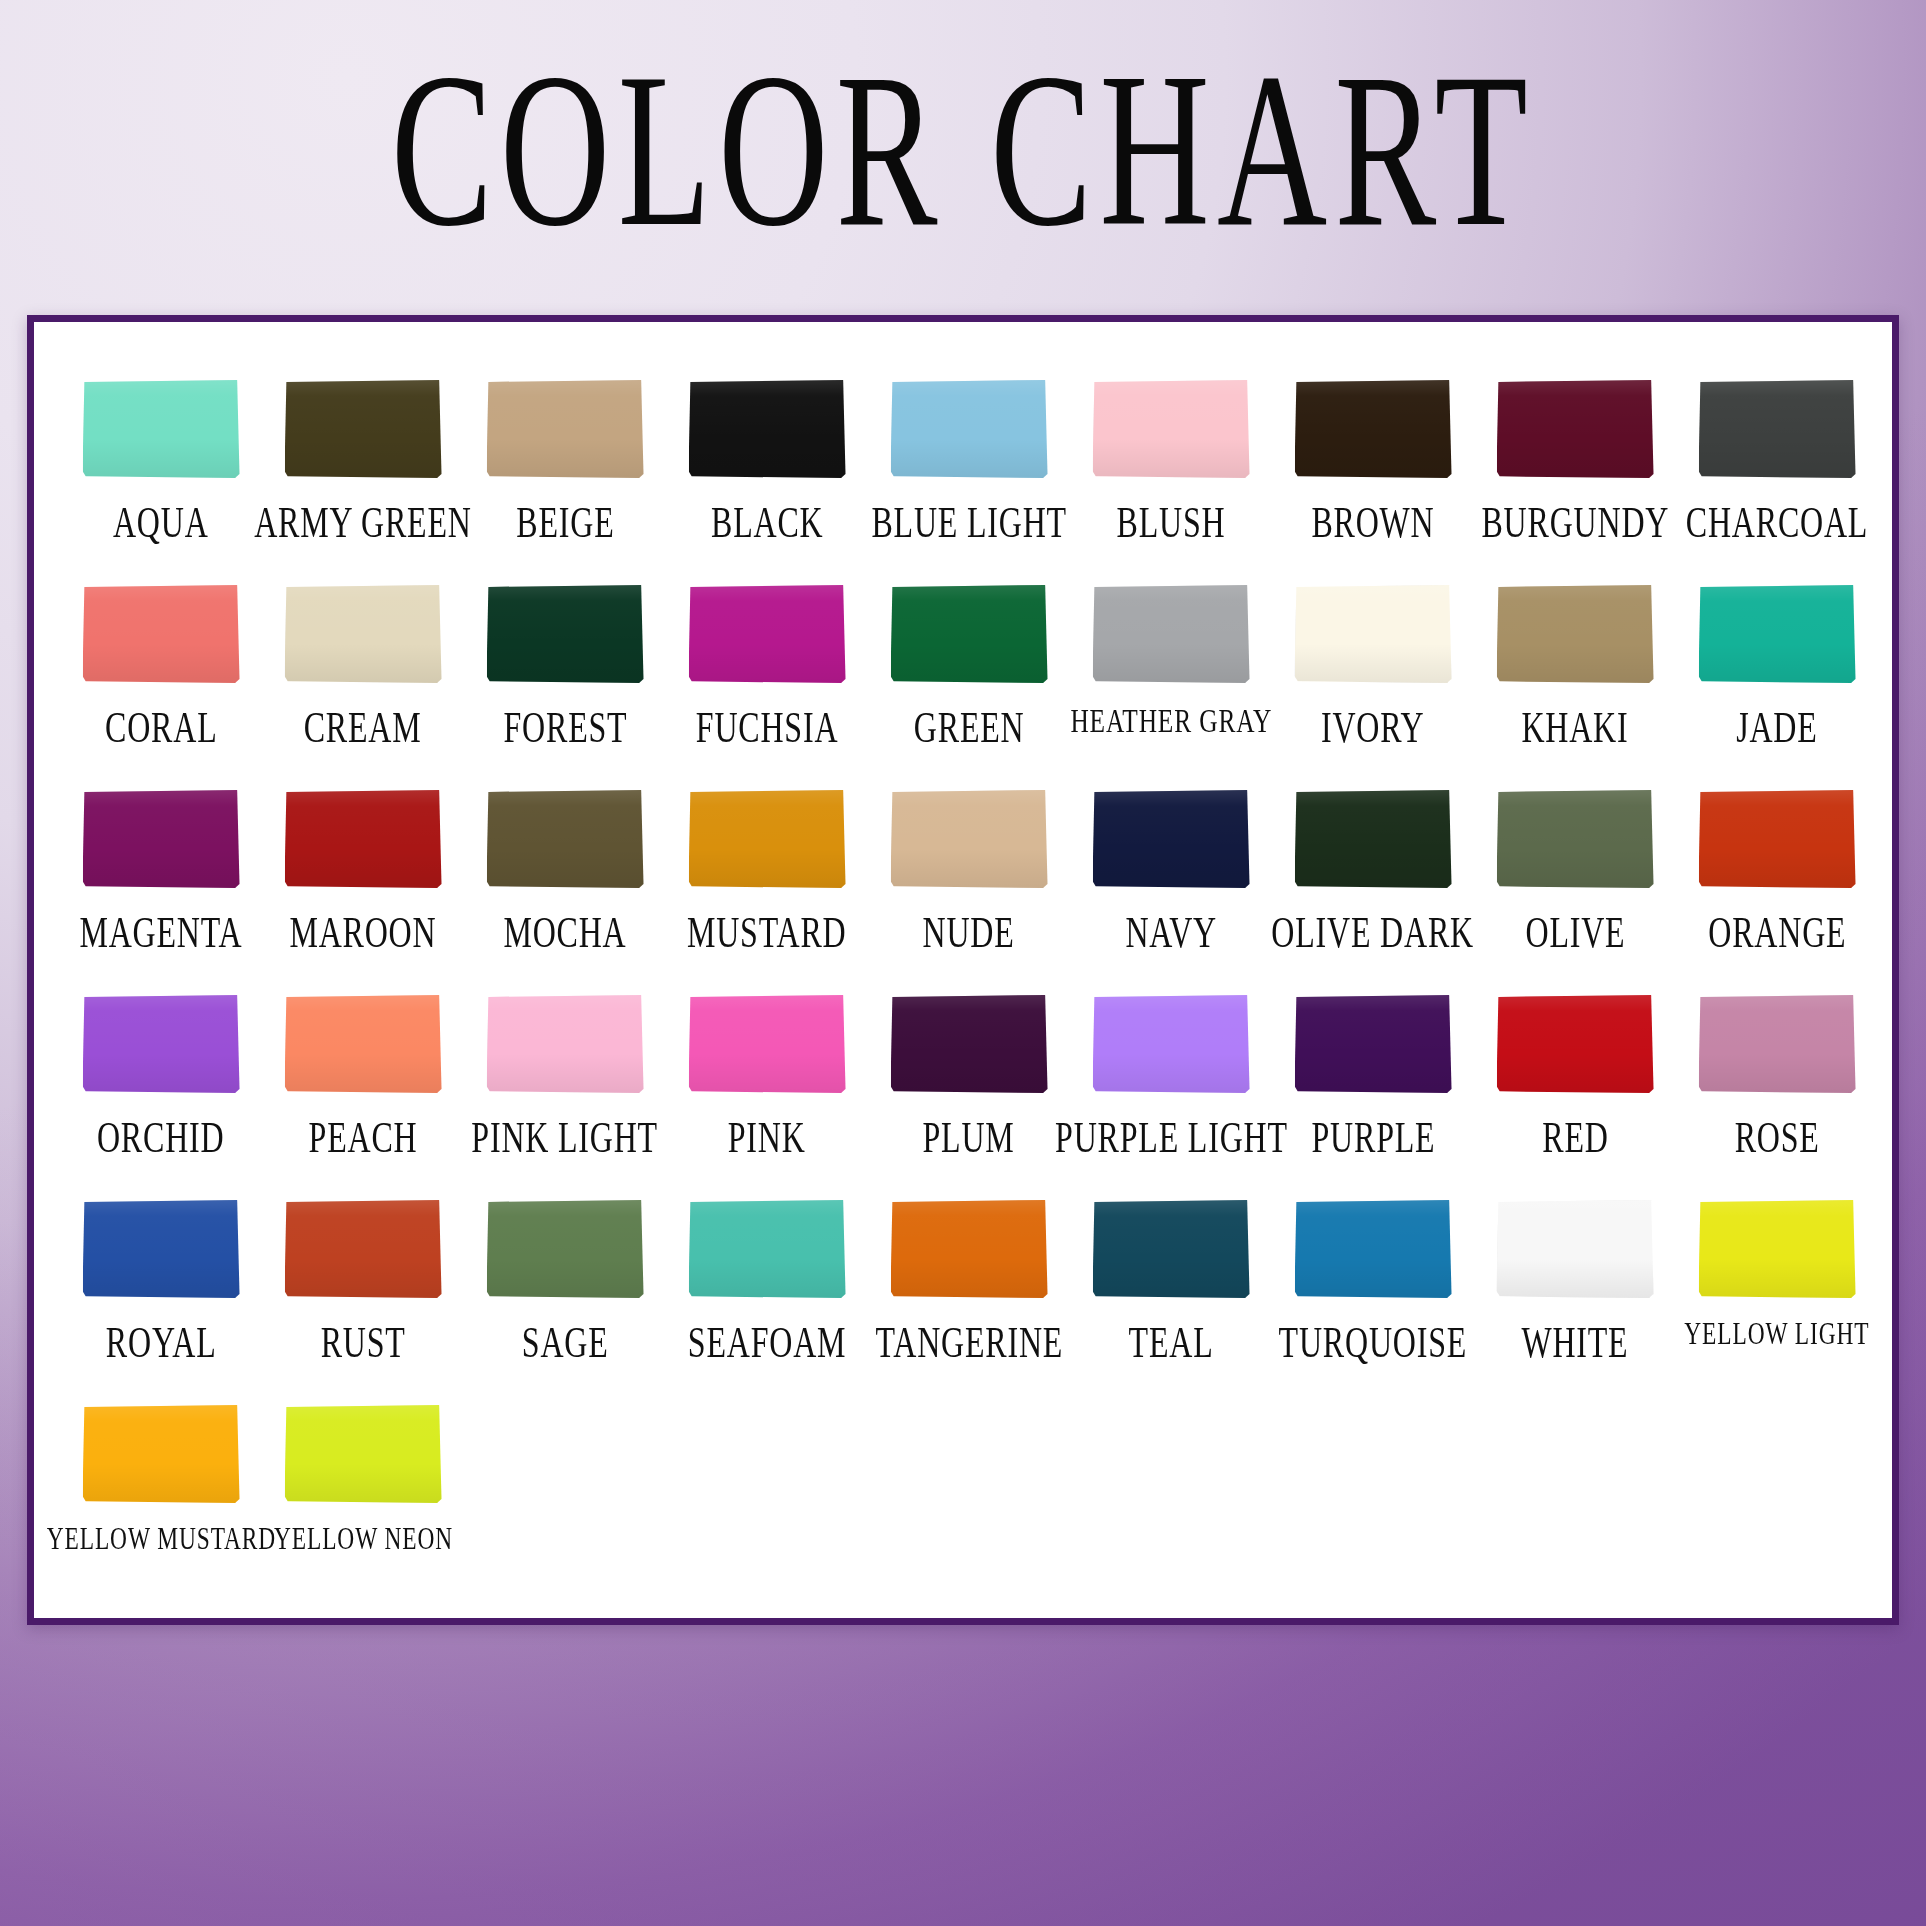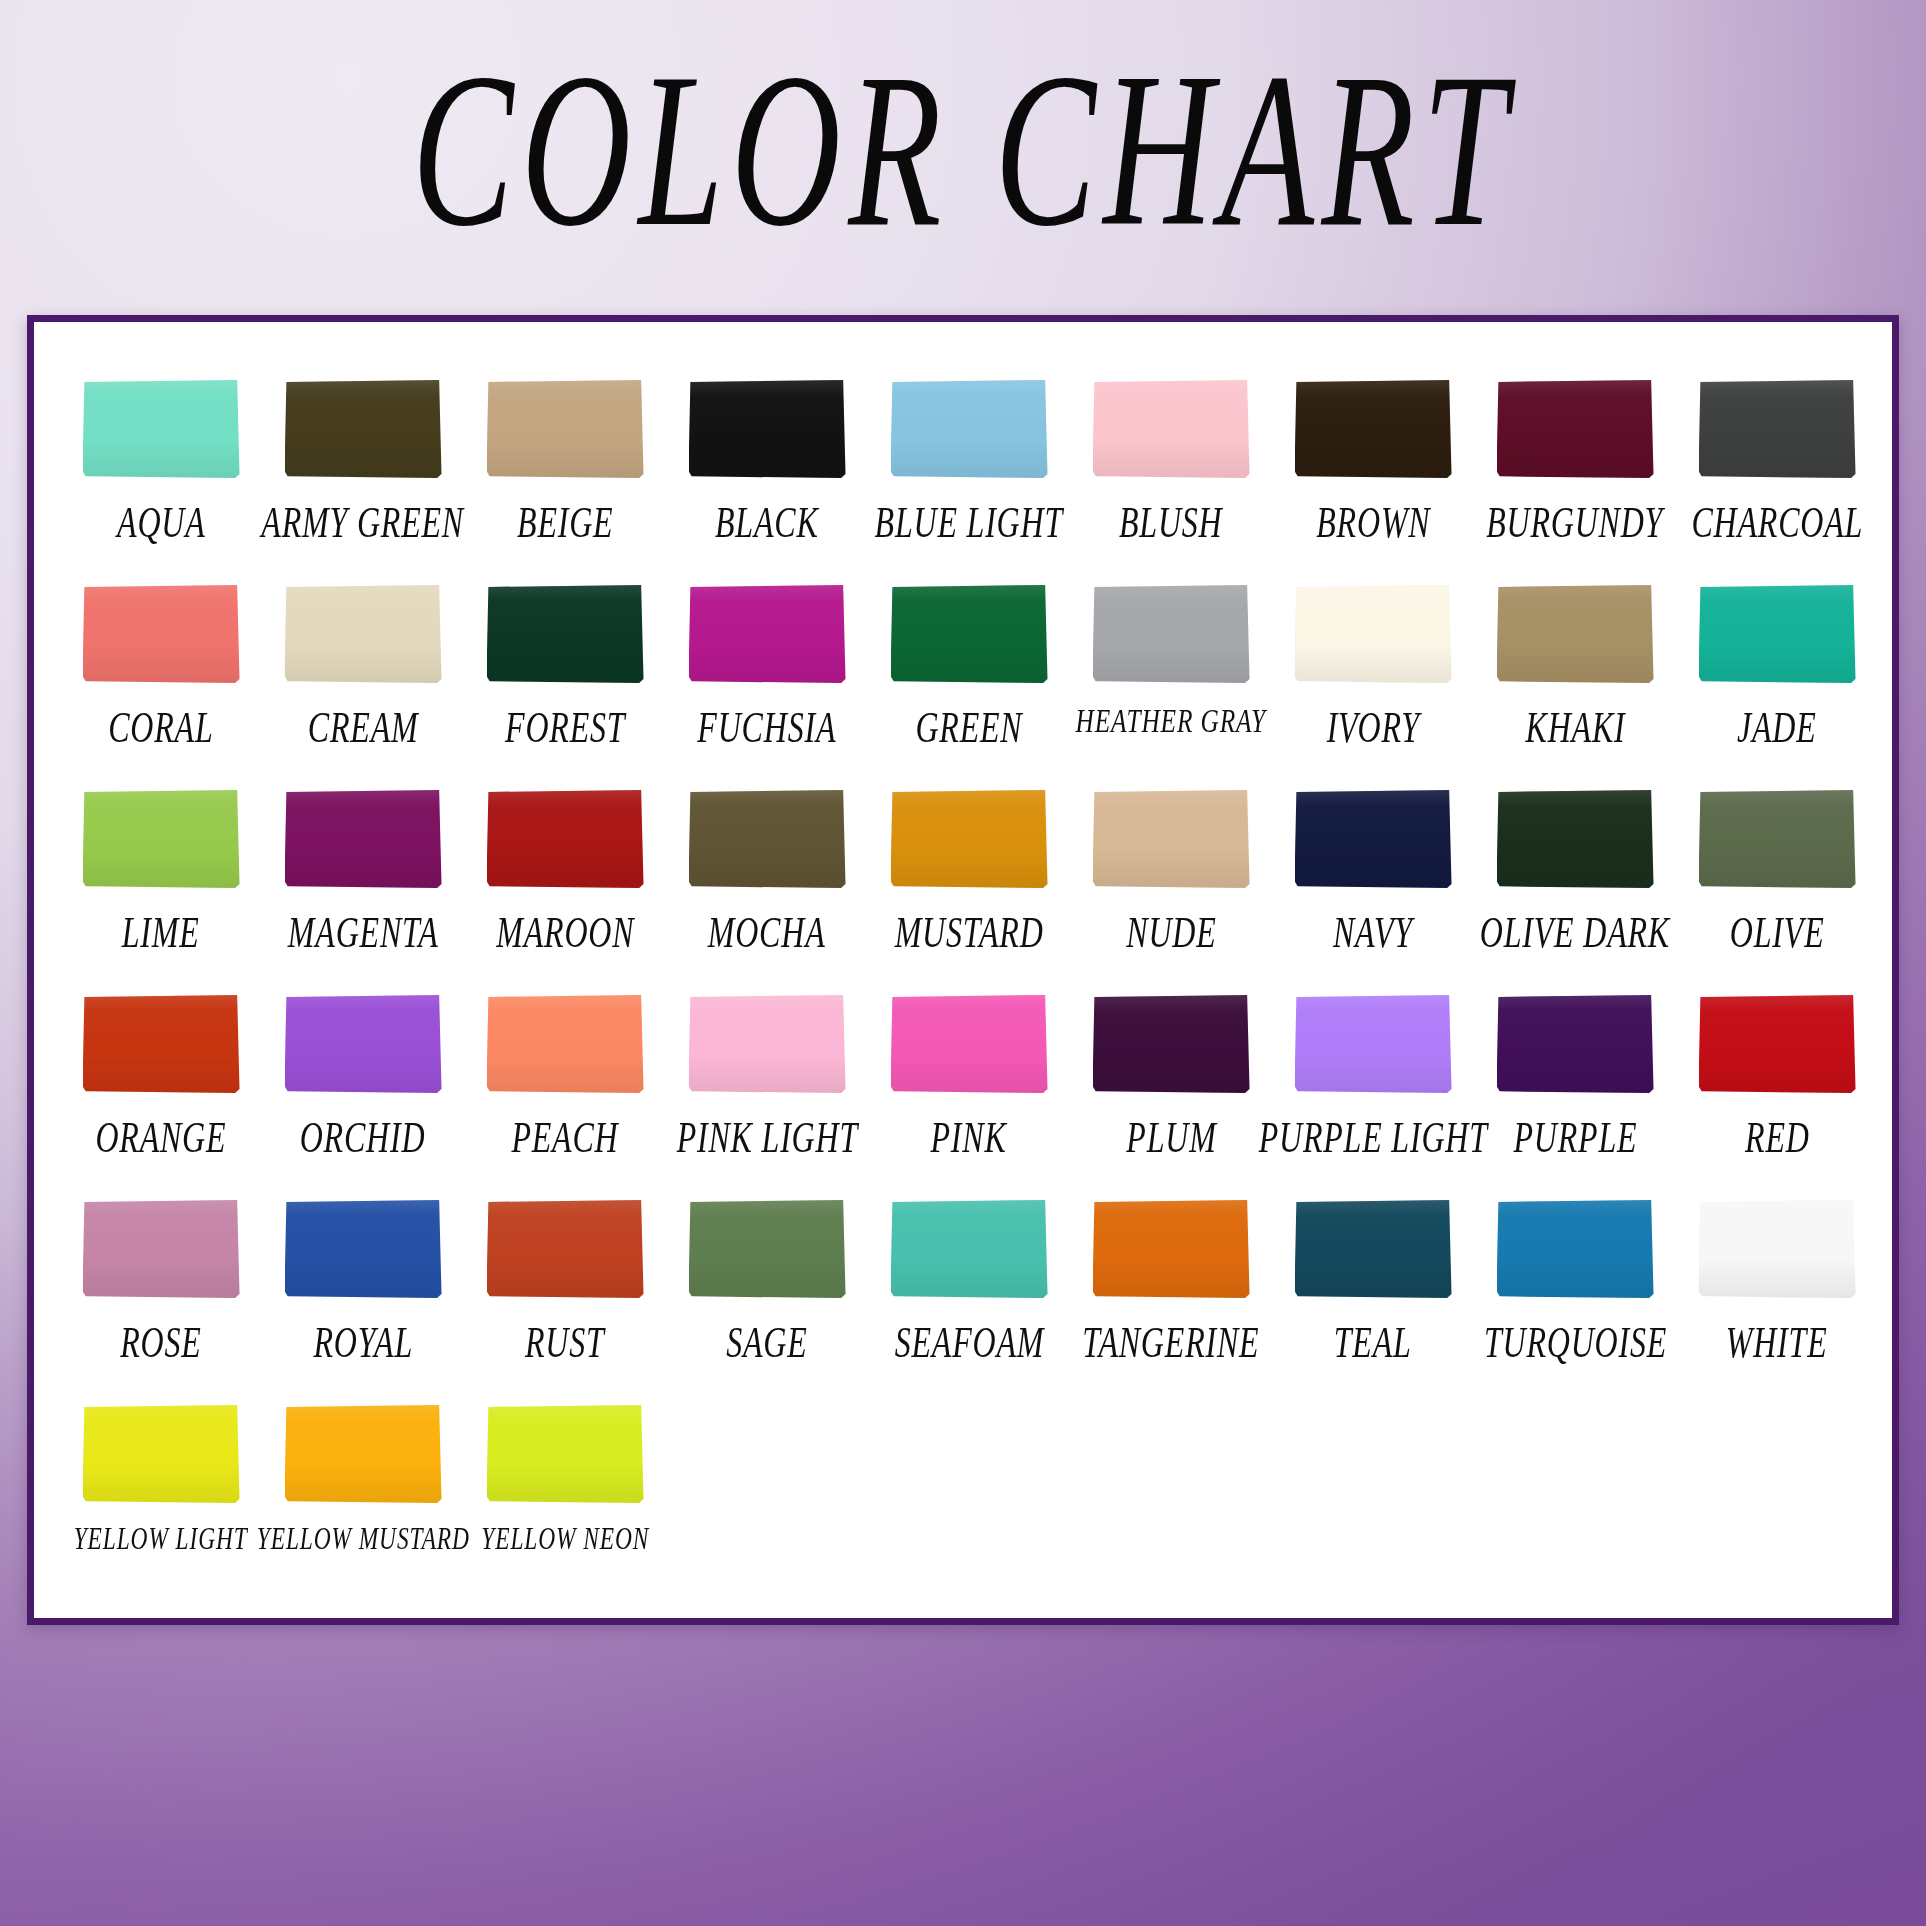--- a/index.html
+++ b/index.html
@@ -13,21 +13,21 @@
   #bg{
     position:absolute; inset:0;
     background:
       radial-gradient(120% 110% at 18% 4%, #efe9f2 0%, #eae3ef 22%, #e2d9e9 38%, #cdbcd8 56%, #ab8cbd 72%, #8e62a9 86%, #7b4f9b 100%);
   }
   #bg2{
     position:absolute; inset:0;
     background:linear-gradient(160deg, rgba(236,230,241,0) 0%, rgba(236,230,241,0) 42%, rgba(150,104,173,0.28) 68%, rgba(118,70,150,0.46) 100%);
     pointer-events:none;
   }
-  #page{ position:absolute; inset:0;font-style:italic; }
+  #page{ position:absolute; inset:0; }
 
   .title{
     position:absolute;
     top:40px; left:0; right:0;
     text-align:center;
     font-family:"Liberation Serif", serif;
     font-size:186px;
     line-height:1;
     letter-spacing:9px;
     color:#0a0a0a;
@@ -216,26 +216,20 @@
           <div class="label">KHAKI</div>
         </div>
         <div class="cell">
           <div class="swatch-wrap">
             <div class="swatch" title="JADE" style="background: rgb(20, 178, 152);"></div>
           </div>
           <div class="label">JADE</div>
         </div>
         <div class="cell">
           <div class="swatch-wrap">
-            <div class="swatch" title="LIME" style="background: rgb(150, 202, 76);"></div>
-          </div>
-          <div class="label">LIME</div>
-        </div>
-        <div class="cell">
-          <div class="swatch-wrap">
             <div class="swatch" title="MAGENTA" style="background: rgb(124, 17, 96);"></div>
           </div>
           <div class="label">MAGENTA</div>
         </div>
         <div class="cell">
           <div class="swatch-wrap">
             <div class="swatch" title="MAROON" style="background: rgb(169, 22, 21);"></div>
           </div>
           <div class="label">MAROON</div>
         </div>

